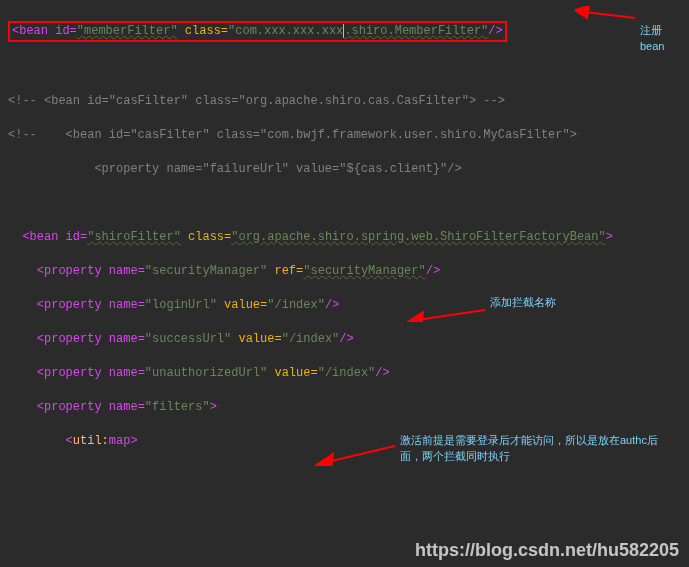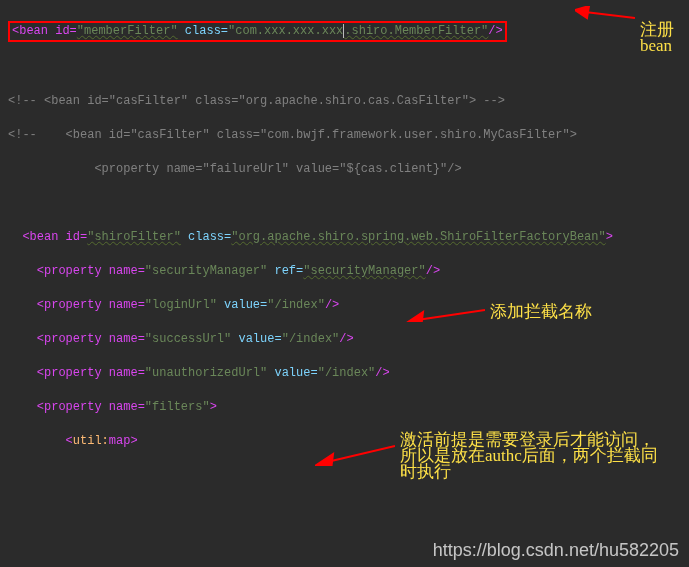--- a/index.html
+++ b/index.html
@@ -13,36 +13,37 @@
     height: 567px;
     position: relative;
     overflow: hidden;
   }
   .code-area {
     padding: 4px 8px;
     line-height: 17px;
     white-space: pre;
   }
   .tag { color: #d946ef; }
-  .attr-name { color: #7dd3fc; font-family: Liberation Mono, monospace; }
+  .attr-name { color: #eab308; font-family: Liberation Mono, monospace; }
   .attr-val { color: #6a8759; }
   .comment { color: #808080; }
   .ns { color: #fdba74; }
   .squiggle-g { text-decoration: underline wavy #556b2f; text-decoration-thickness: 1px; }
   .caret { border-left: 1px solid #bbb; }
   .redbox { border: 2px solid #ff0000; display: inline-block; padding: 0 2px; }
-  .annotation { color: #fde047; position: absolute; font-family: Liberation Serif, serif; font-size: 17px; line-height: 16px; }
+  .annotation { color: #7dd3fc; position: absolute; font-family: Liberation Sans, sans-serif; font-size: 11px; line-height: 16px; }
   .watermark {
     position: absolute;
     right: 10px;
     bottom: 6px;
     color: #e0e0e0;
     font-family: Arial, sans-serif;
     font-size: 18px;
     opacity: 0.85;
+    font-weight: bold;
   }
   .arrow {
     position: absolute;
     stroke: #ff0000;
     fill: #ff0000;
     stroke-width: 2;
   }
   .line { display: block; }
 </style>
 </head>
@@ -88,16 +89,16 @@
   <line x1="80" y1="12" x2="12" y2="22" stroke="#ff0000" stroke-width="2"></line>
   <polygon points="0,26 18,14 16,30"></polygon>
 </svg>
 <svg class="arrow" style="left:315px; top:436px; width:80px; height:30px;">
   <line x1="80" y1="10" x2="12" y2="26" stroke="#ff0000" stroke-width="2"></line>
   <polygon points="0,30 18,18 16,34"></polygon>
 </svg>
 
 <div class="annotation" style="left:640px; top:22px; white-space:pre;">注册
 bean</div>
-<div class="annotation" style="left:490px; top:304px;">添加拦截名称</div>
+<div class="annotation" style="left:490px; top:294px;">添加拦截名称</div>
 <div class="annotation" style="left:400px; top:432px; width:270px;">激活前提是需要登录后才能访问，所以是放在authc后面，两个拦截同时执行</div>
 
 <div class="watermark">https://blog.csdn.net/hu582205</div>
 
 </body></html>

